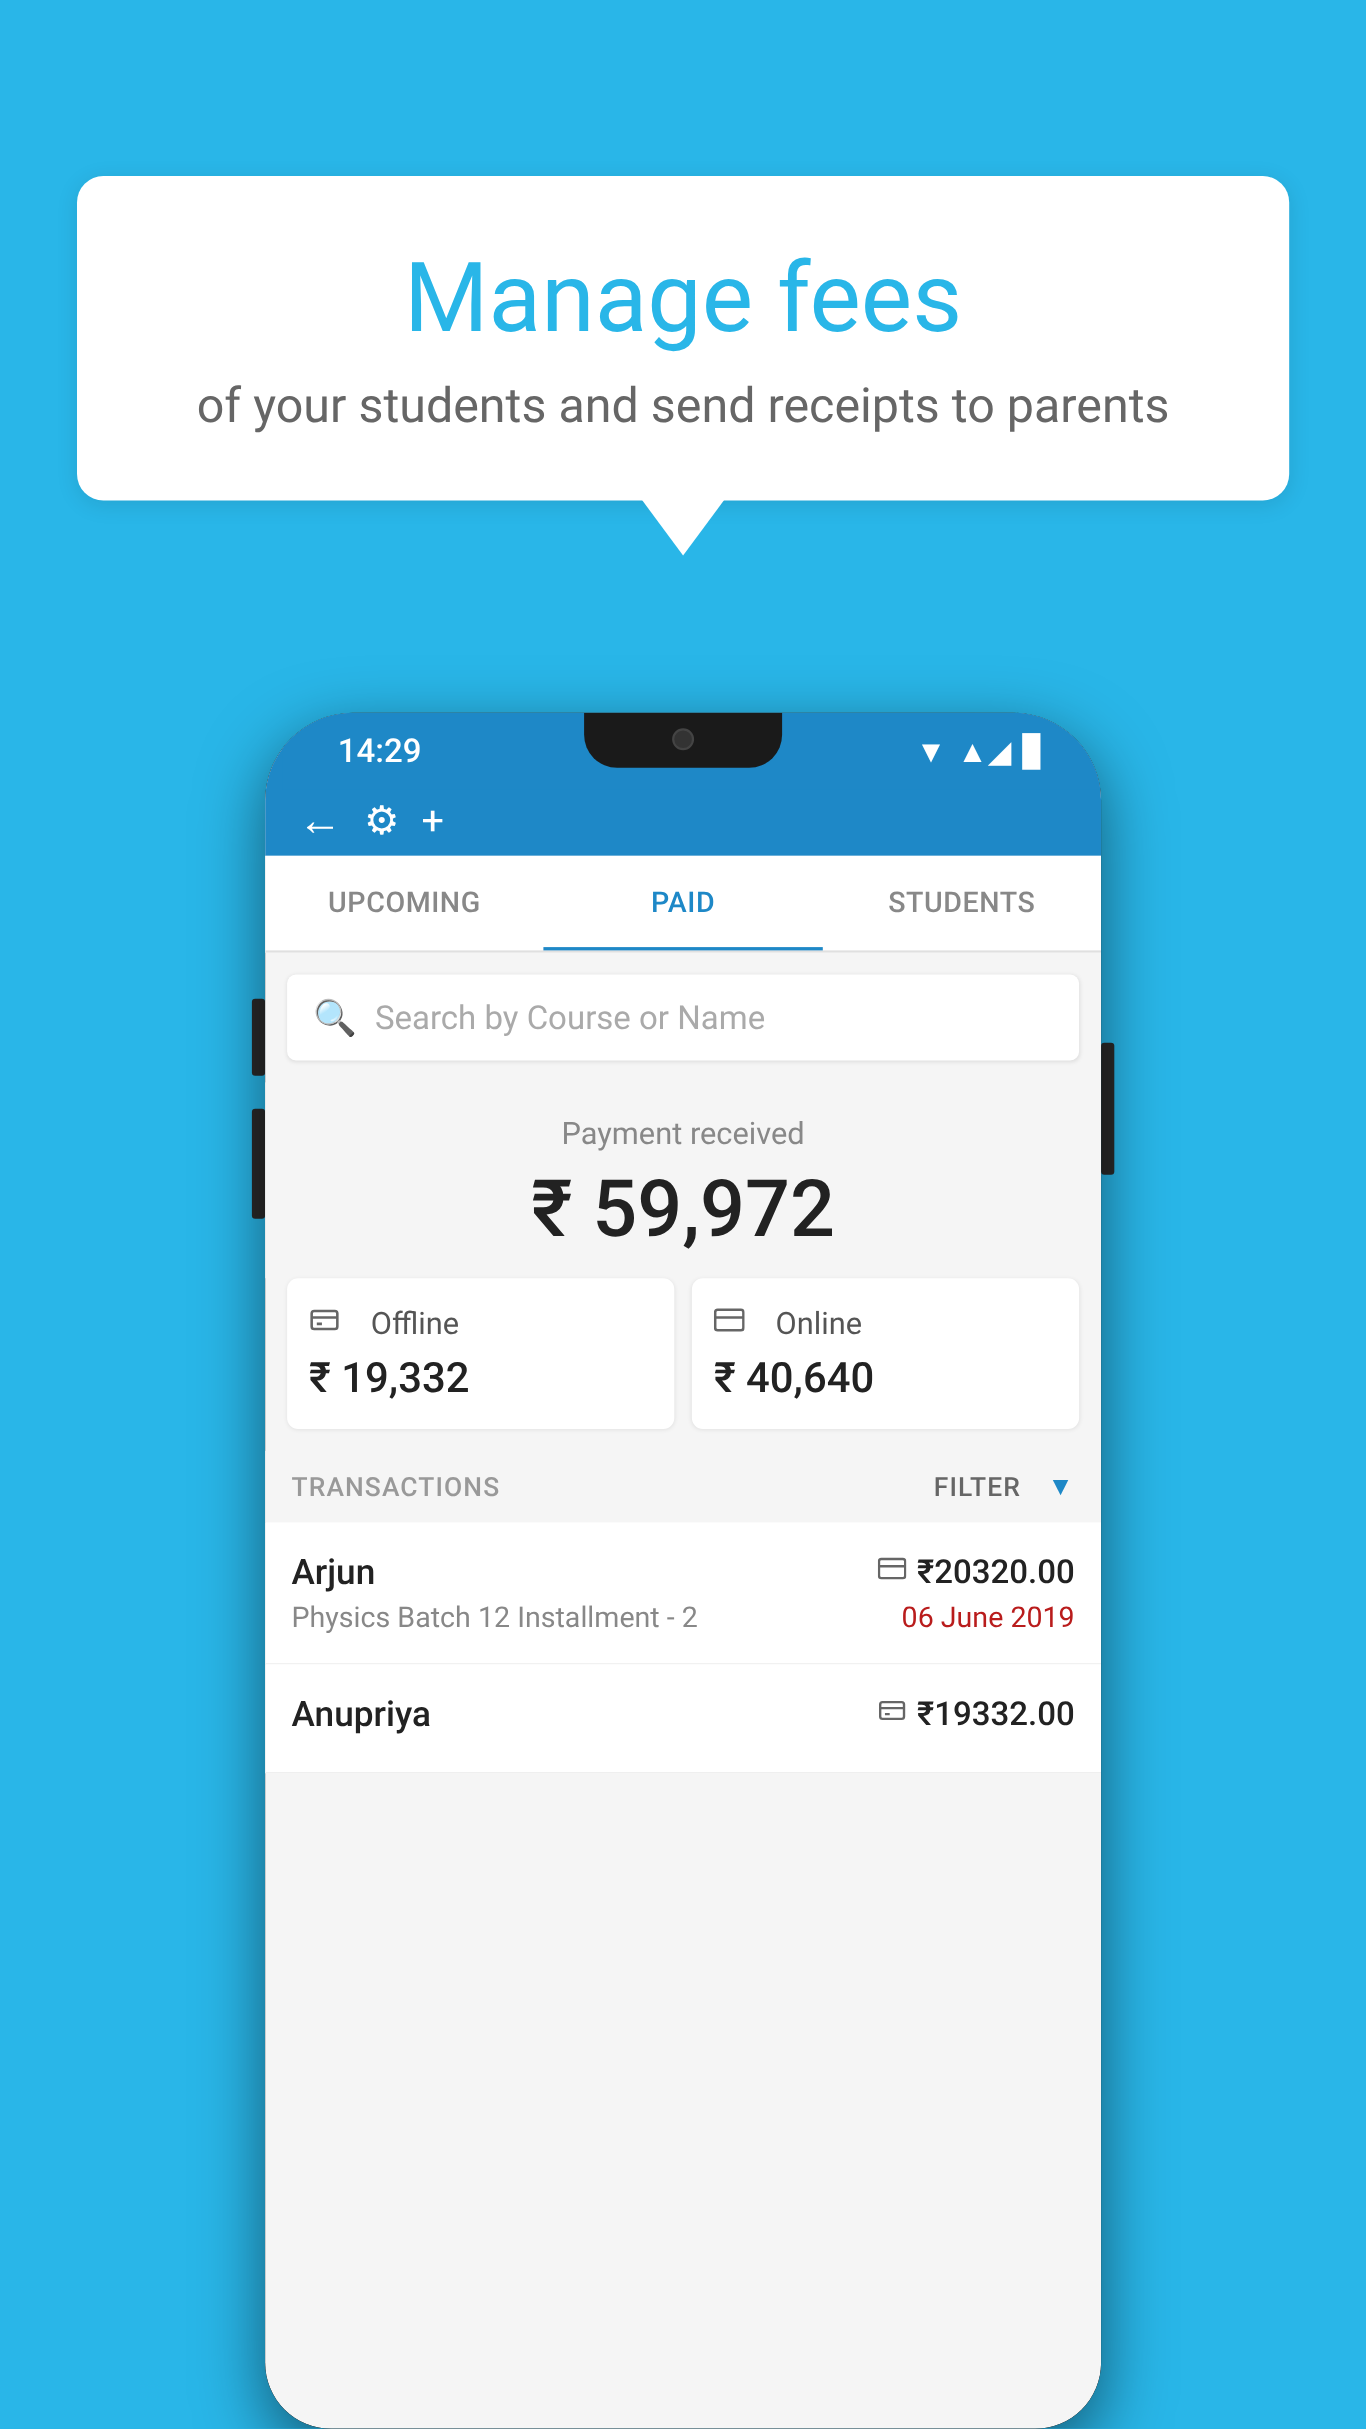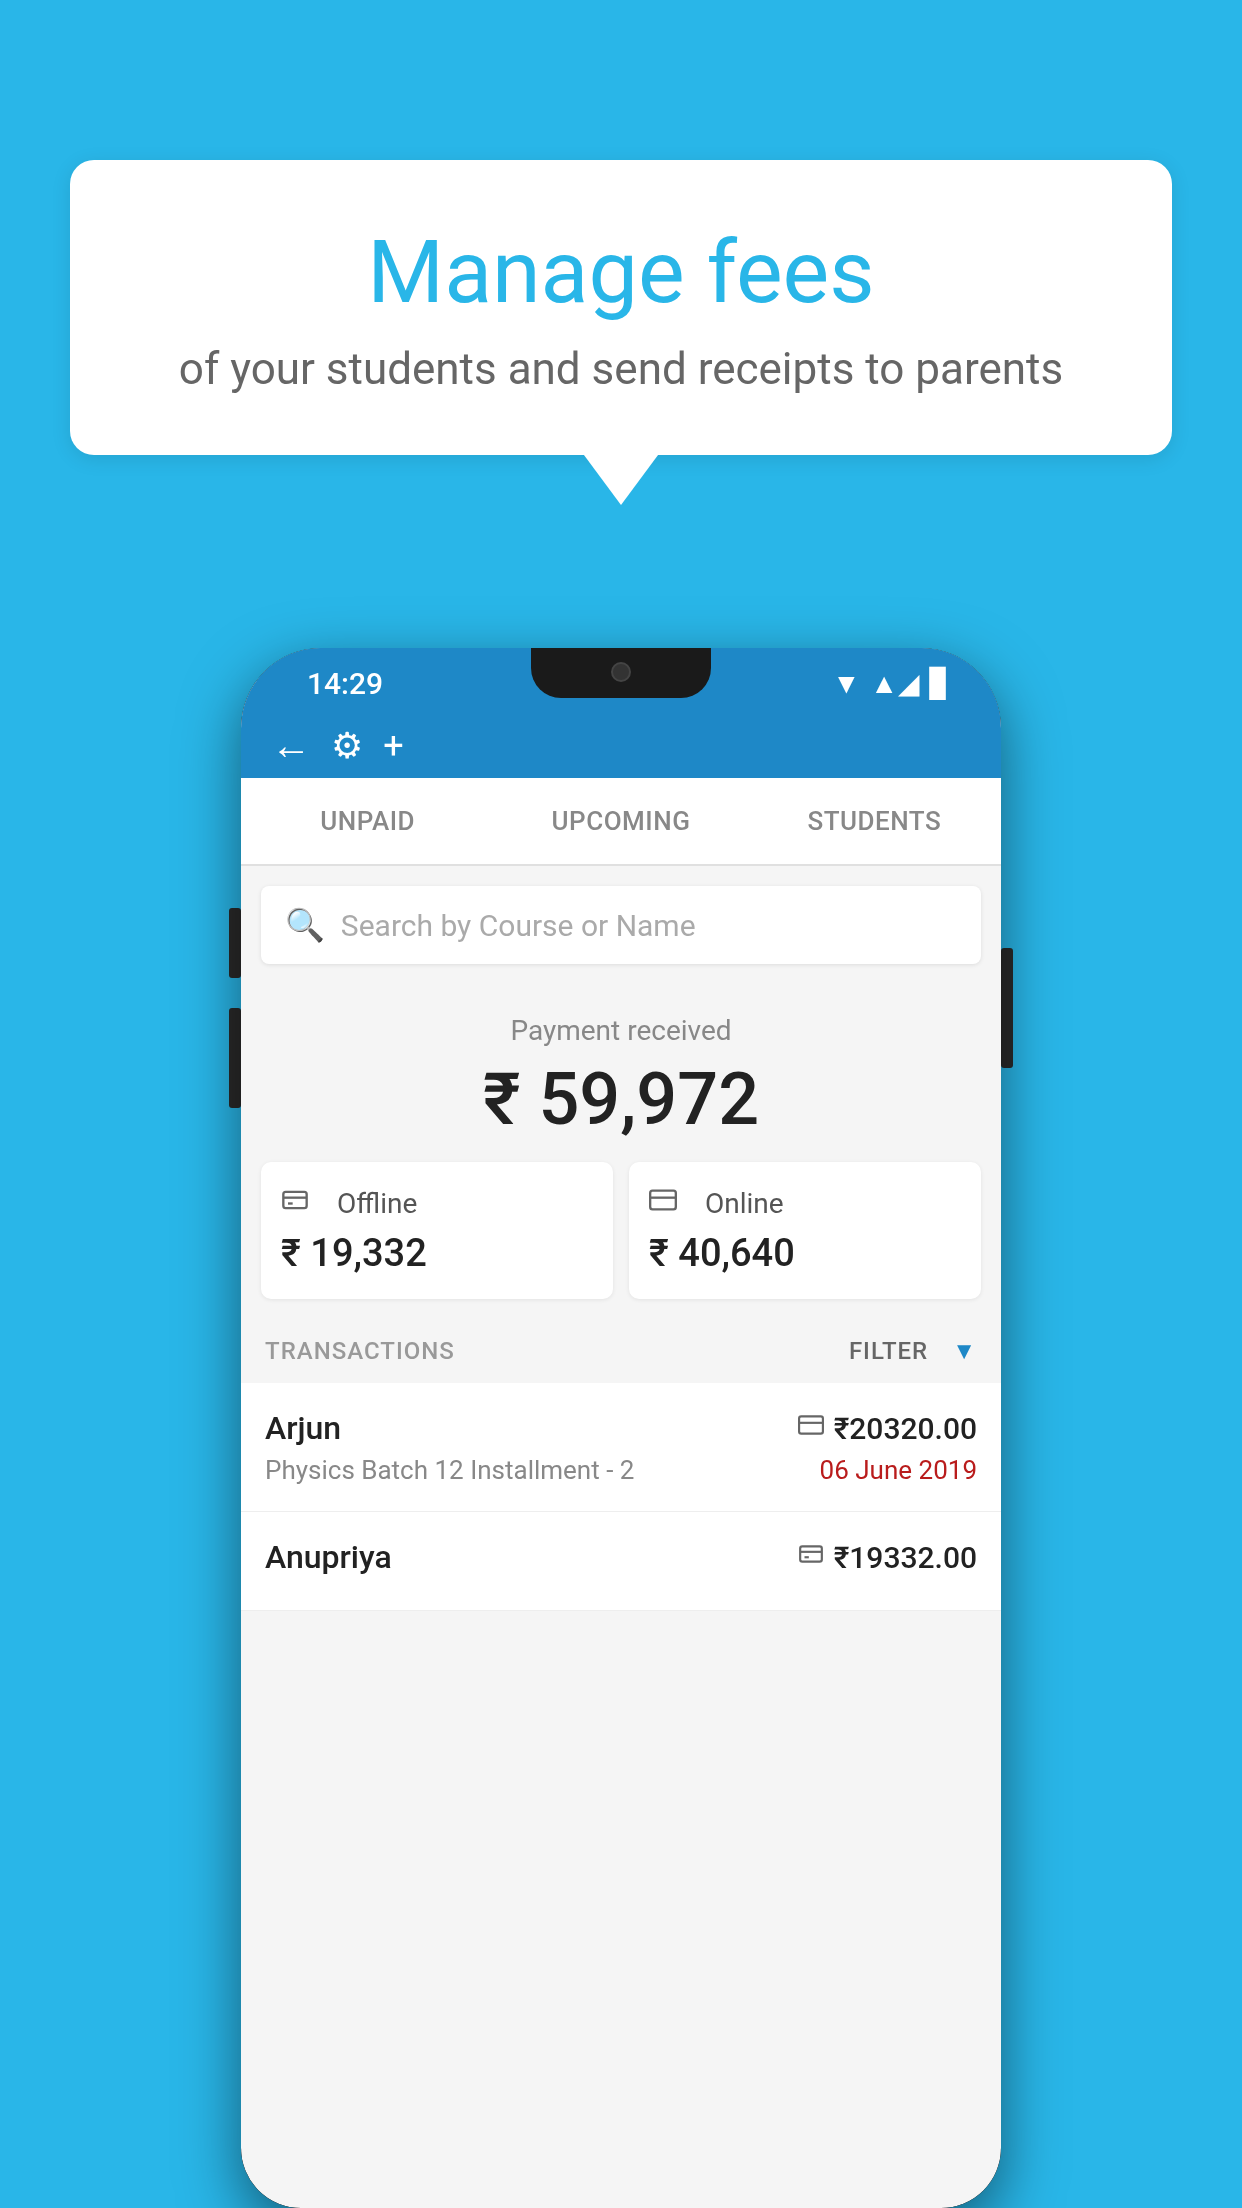--- a/index.html
+++ b/index.html
@@ -440,22 +440,22 @@
 
       <div class="top-bar">
         <span class="back-btn">←</span>
         <div class="top-actions">
           <span class="gear-btn">⚙</span>
           <span class="plus-btn">+</span>
         </div>
       </div>
 
       <div class="tabs-container">
-        <div class="tab">UNPAID</div>
         <div class="tab">UPCOMING</div>
+        <div class="tab active">PAID</div>
         <div class="tab">STUDENTS</div>
       </div>
 
       <div class="search-container">
         <span class="search-icon-wrap">🔍</span>
         <span class="search-placeholder">Search by Course or Name</span>
       </div>
 
       <div class="payment-section">
         <div class="payment-label">Payment received</div>

